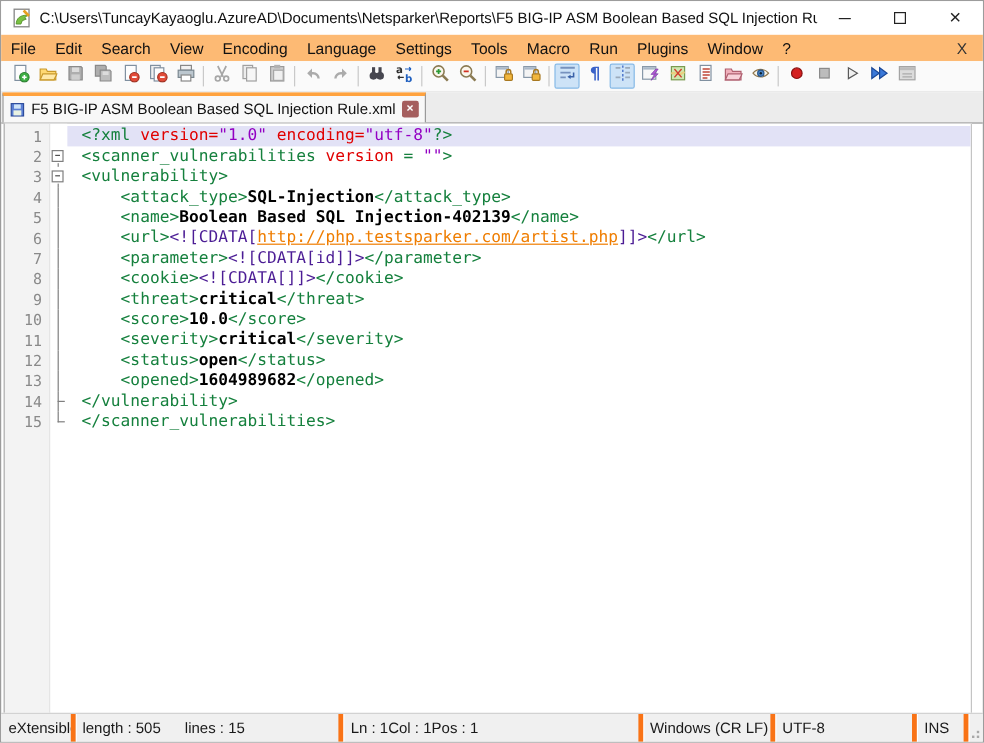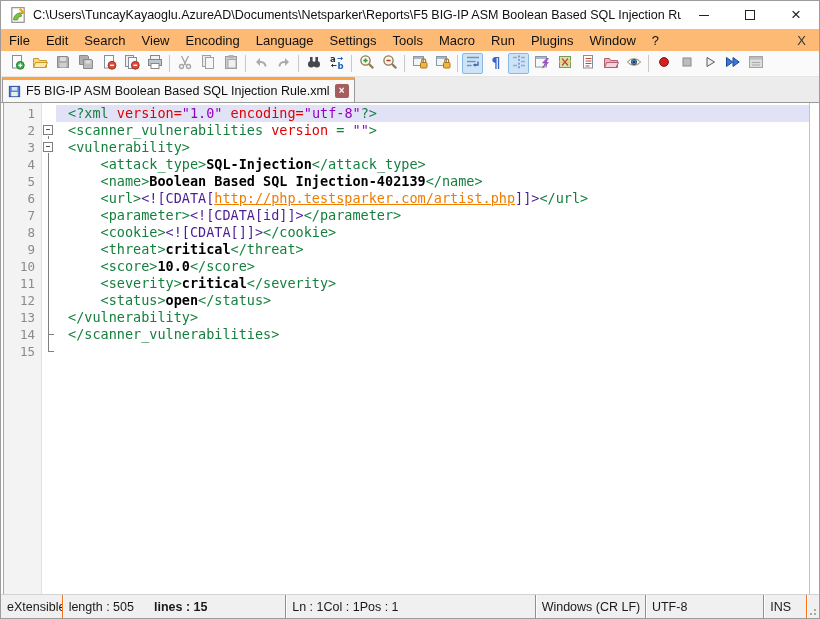--- a/index.html
+++ b/index.html
@@ -71,24 +71,24 @@
   .c-attr  { color:#e00000; }
   .c-val   { color:#9300c3; }
   .c-cdata { color:#4c1d95; }
   .c-url   { color:#ef7d00; text-decoration:underline; }
   .c-text  { color:#000000; font-weight:bold; }
   .c-plain { color:#000000; }
 
   
   .statusbar { height:24px; flex:0 0 24px; background:#f0f0f0; border-top:1px solid #d2d2d2;
                display:flex; align-items:stretch; font-size:12.5px; color:#1a1a1a; }
-  .sb-sec { display:flex; align-items:center; padding-left:6px; border-right:1px solid #f97316;
+  .sb-sec { display:flex; align-items:center; padding-left:6px; border-right:4px solid #f97316;
             box-shadow:1px 0 0 #ffffff; white-space:nowrap; overflow:hidden; }
   .sb-doctype { width:62px; }
-  .sb-len { width:225px; } .sb-len span + span { margin-left:20px;font-weight:bold; }
+  .sb-len { width:225px; } .sb-len span + span { margin-left:20px; }
   .sb-pos { width:251px; } .sb-pos span + span { margin-left:0;text-align:center; }
   .sb-eol { width:111px; }
   .sb-enc { width:119px; }
   .sb-ins { width:43px; }
   .sb-grip { flex:1; display:flex; align-items:flex-end; justify-content:flex-end; padding:0 2px 2px 0; }
 </style>
 </head>
 <body>
 
 <div class="window">
@@ -436,20 +436,21 @@
         <div class="code-line"><span class="c-tag">&lt;vulnerability&gt;</span></div>
         <div class="code-line"><span class="c-plain">    </span><span class="c-tag">&lt;attack_type&gt;</span><span class="c-text">SQL-Injection</span><span class="c-tag">&lt;/attack_type&gt;</span></div>
         <div class="code-line"><span class="c-plain">    </span><span class="c-tag">&lt;name&gt;</span><span class="c-text">Boolean Based SQL Injection-402139</span><span class="c-tag">&lt;/name&gt;</span></div>
         <div class="code-line"><span class="c-plain">    </span><span class="c-tag">&lt;url&gt;</span><span class="c-cdata">&lt;![CDATA[</span><span class="c-url">http://php.testsparker.com/artist.php</span><span class="c-cdata">]]&gt;</span><span class="c-tag">&lt;/url&gt;</span></div>
         <div class="code-line"><span class="c-plain">    </span><span class="c-tag">&lt;parameter&gt;</span><span class="c-cdata">&lt;![CDATA[id]]&gt;</span><span class="c-tag">&lt;/parameter&gt;</span></div>
         <div class="code-line"><span class="c-plain">    </span><span class="c-tag">&lt;cookie&gt;</span><span class="c-cdata">&lt;![CDATA[]]&gt;</span><span class="c-tag">&lt;/cookie&gt;</span></div>
         <div class="code-line"><span class="c-plain">    </span><span class="c-tag">&lt;threat&gt;</span><span class="c-text">critical</span><span class="c-tag">&lt;/threat&gt;</span></div>
         <div class="code-line"><span class="c-plain">    </span><span class="c-tag">&lt;score&gt;</span><span class="c-text">10.0</span><span class="c-tag">&lt;/score&gt;</span></div>
         <div class="code-line"><span class="c-plain">    </span><span class="c-tag">&lt;severity&gt;</span><span class="c-text">critical</span><span class="c-tag">&lt;/severity&gt;</span></div>
         <div class="code-line"><span class="c-plain">    </span><span class="c-tag">&lt;status&gt;</span><span class="c-text">open</span><span class="c-tag">&lt;/status&gt;</span></div>
+        <div class="code-line"><span class="c-plain">    </span><span class="c-tag">&lt;opened&gt;</span><span class="c-text">1604989682</span><span class="c-tag">&lt;/opened&gt;</span></div>
         <div class="code-line"><span class="c-tag">&lt;/vulnerability&gt;</span></div>
         <div class="code-line"><span class="c-tag">&lt;/scanner_vulnerabilities&gt;</span></div>
       </div>
   </div>
 
   <div class="statusbar">
     <div class="sb-sec sb-doctype">eXtensible</div>
     <div class="sb-sec sb-len">
       <span>length : 505</span>
       <span>lines : 15</span>

